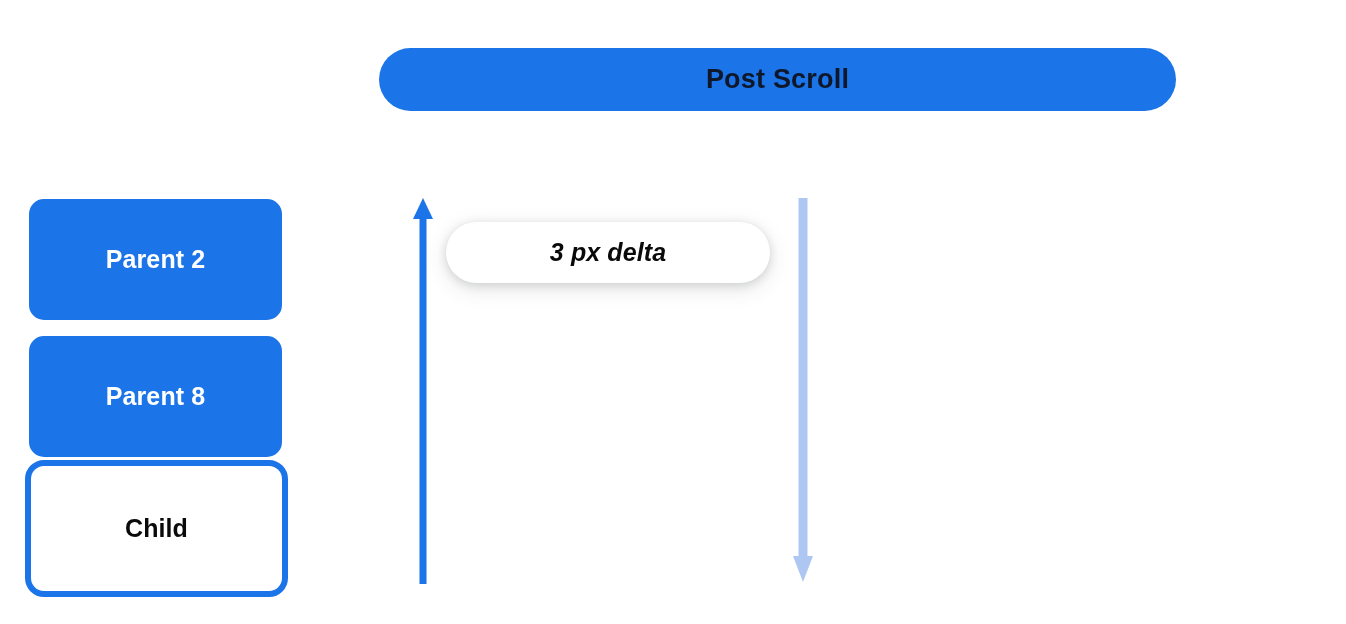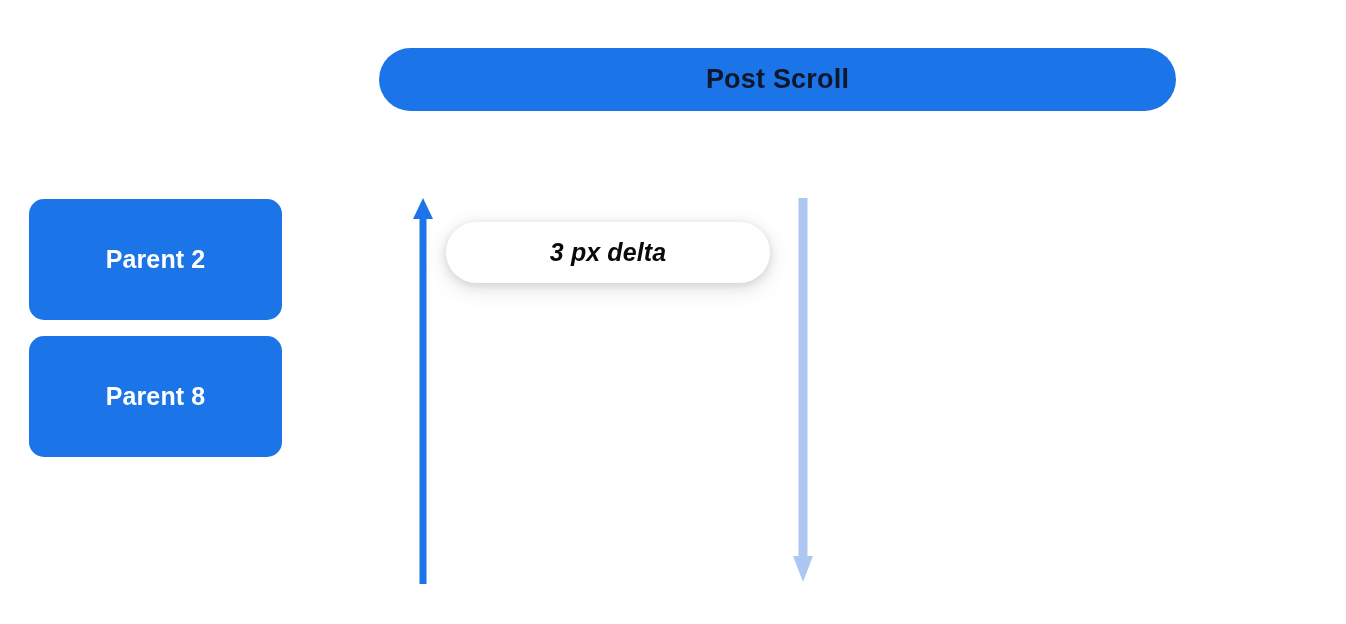--- a/index.html
+++ b/index.html
@@ -130,20 +130,23 @@
   </div>
 
   <div class="box box-filled box-parent2">
     <span class="label">Parent 2</span>
   </div>
 
   <div class="box box-filled box-parent1">
     <span class="label">Parent 8</span>
   </div>
 
+  <div class="box box-outlined">
+    <span class="label">Child</span>
+  </div>
 
   <svg class="arrow" style="left:405px; top:190px;" width="40" height="400" viewBox="0 0 40 400">
     <polygon points="18,198 8,219 28,219" fill="#1b74e8" transform="translate(0,-190)"></polygon>
     <rect x="14.5" y="24" width="7" height="370" fill="#1b74e8"></rect>
   </svg>
 
   <svg class="arrow" style="left:784px; top:190px;" width="40" height="400" viewBox="0 0 40 400">
     <rect x="14.5" y="8" width="9" height="364" fill="#aec7f2"></rect>
     <polygon points="9,366 29,366 19,392" fill="#aec7f2"></polygon>
   </svg>

